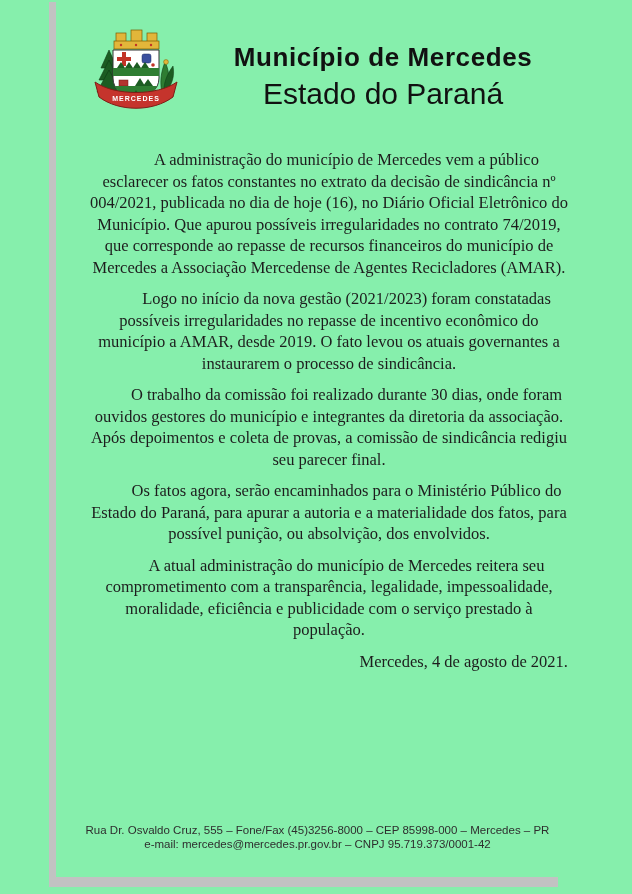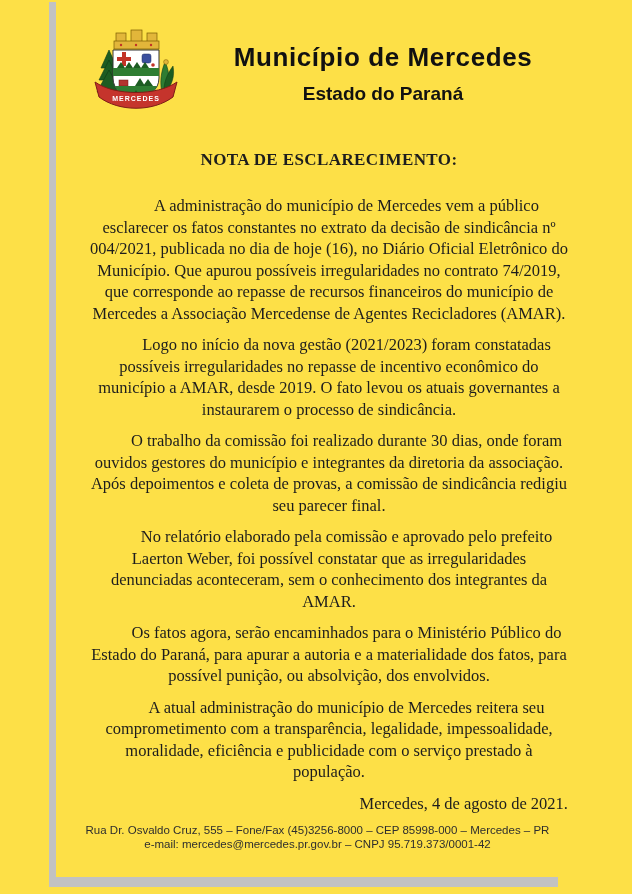--- a/index.html
+++ b/index.html
@@ -1,20 +1,20 @@
 <!DOCTYPE html>
 <html><head>
 <meta charset="utf-8">
 <style>
   html, body { margin: 0; padding: 0; background: #ffffff; }
   .page {
     position: relative;
     width: 632px;
     height: 894px;
-    background: #fde047;
+    background: #86efac;
     overflow: hidden;
     font-family: "Liberation Serif", serif;
     color: #222222;
   }
   .edge-left {
     position: absolute;
     left: 49px; top: 2px;
     width: 7px; height: 885px;
     background: #c2c2c2;
   }
@@ -39,22 +39,22 @@
     font-family: "Liberation Sans", sans-serif;
     color: #111111;
   }
   .muni {
     font-size: 26px;
     font-weight: 700;
     letter-spacing: 0.6px;
     line-height: 30px;
   }
   .state {
-    font-size: 19px;
-    font-weight: 700;
+    font-size: 30px;
+    font-weight: 400;
     line-height: 28px;
     margin-top: 8px;
   }
   .doc {
     position: absolute;
     left: 90px; top: 149px;
     width: 478px;
     font-size: 16.5px;
     line-height: 21.5px;
     color: #1d1d1d;
@@ -157,25 +157,23 @@
         </g>
       </svg>
     </div>
     <div class="header-text">
       <div class="muni">Município de Mercedes</div>
       <div class="state">Estado do Paraná</div>
     </div>
   </header>
 
   <main class="doc">
-    <h1 class="doc-title">NOTA DE ESCLARECIMENTO:</h1>
     <p>A administração do município de Mercedes vem a público esclarecer os fatos constantes no extrato da decisão de sindicância nº 004/2021, publicada no dia de hoje (16), no Diário Oficial Eletrônico do Município. Que apurou possíveis irregularidades no contrato 74/2019, que corresponde ao repasse de recursos financeiros do município de Mercedes a Associação Mercedense de Agentes Recicladores (AMAR).</p>
     <p>Logo no início da nova gestão (2021/2023) foram constatadas possíveis irregularidades no repasse de incentivo econômico do município a AMAR, desde 2019. O fato levou os atuais governantes a instaurarem o processo de sindicância.</p>
     <p>O trabalho da comissão foi realizado durante 30 dias, onde foram ouvidos gestores do município e integrantes da diretoria da associação. Após depoimentos e coleta de provas, a comissão de sindicância redigiu seu parecer final.</p>
-    <p>No relatório elaborado pela comissão e aprovado pelo prefeito Laerton Weber, foi possível constatar que as irregularidades denunciadas aconteceram, sem o conhecimento dos integrantes da AMAR.</p>
     <p>Os fatos agora, serão encaminhados para o Ministério Público do Estado do Paraná, para apurar a autoria e a materialidade dos fatos, para possível punição, ou absolvição, dos envolvidos.</p>
     <p>A atual administração do município de Mercedes reitera seu comprometimento com a transparência, legalidade, impessoalidade, moralidade, eficiência e publicidade com o serviço prestado à população.</p>
     <p class="date-line">Mercedes, 4 de agosto de 2021.</p>
   </main>
 
   <footer class="page-footer">
     <div>Rua Dr. Osvaldo Cruz, 555 – Fone/Fax (45)3256-8000 – CEP 85998-000 – Mercedes – PR</div>
     <div>e-mail: mercedes@mercedes.pr.gov.br – CNPJ 95.719.373/0001-42</div>
   </footer>
 

